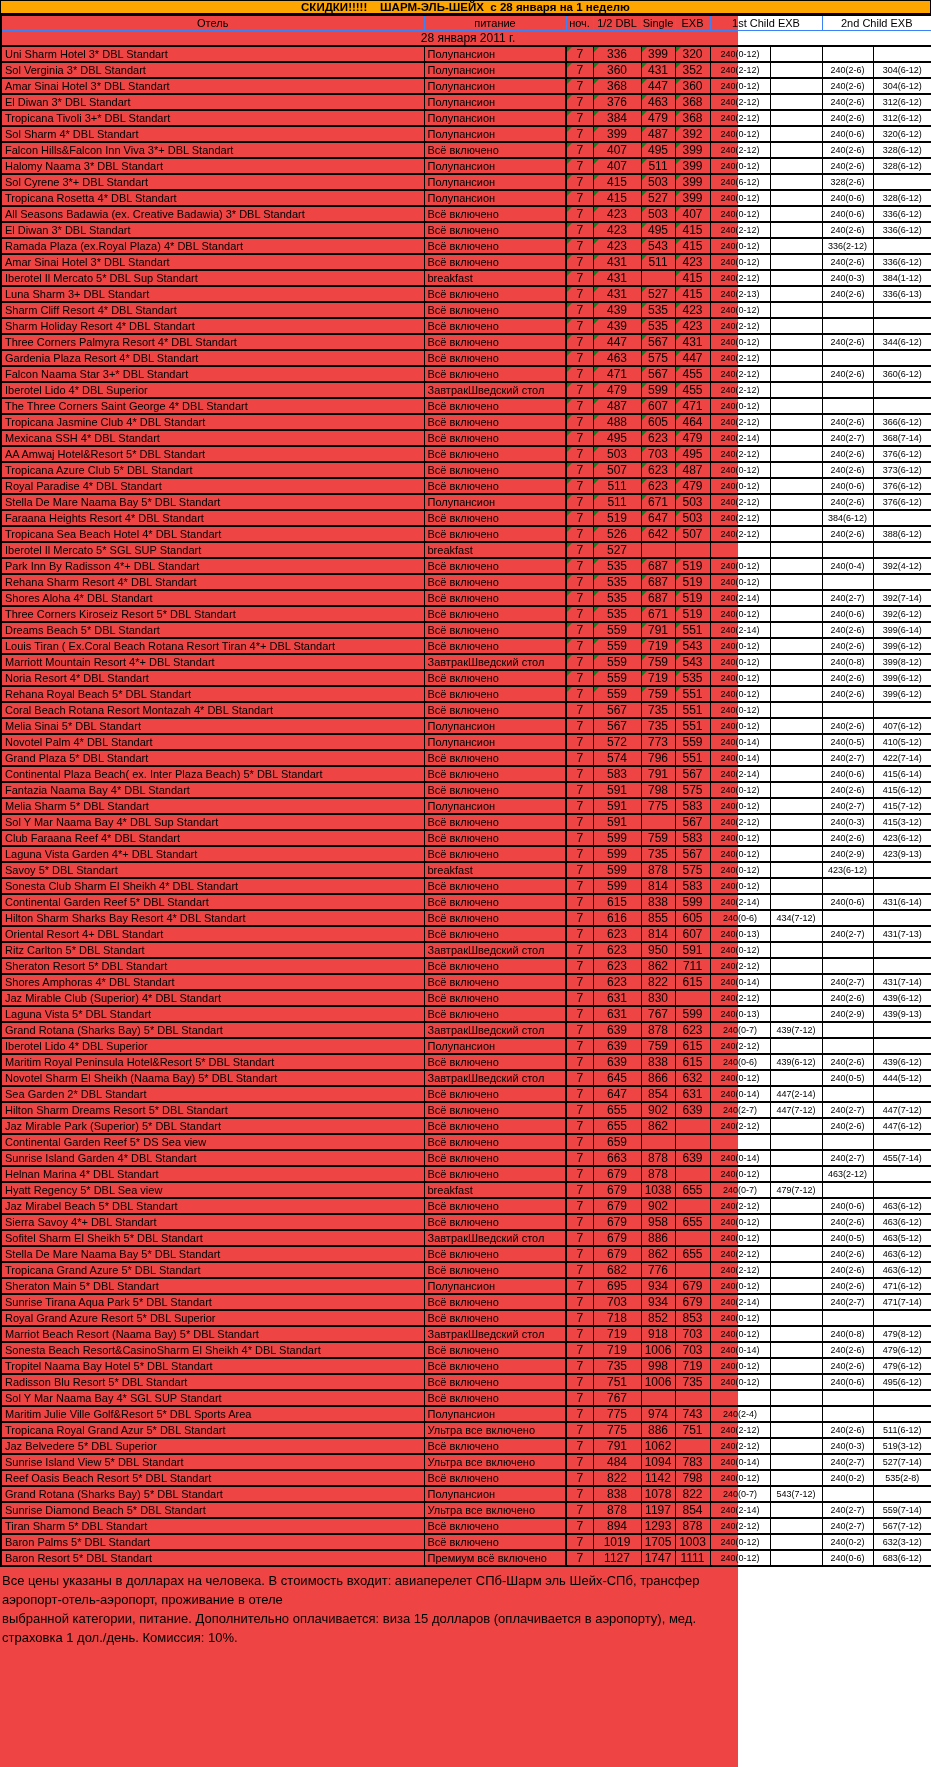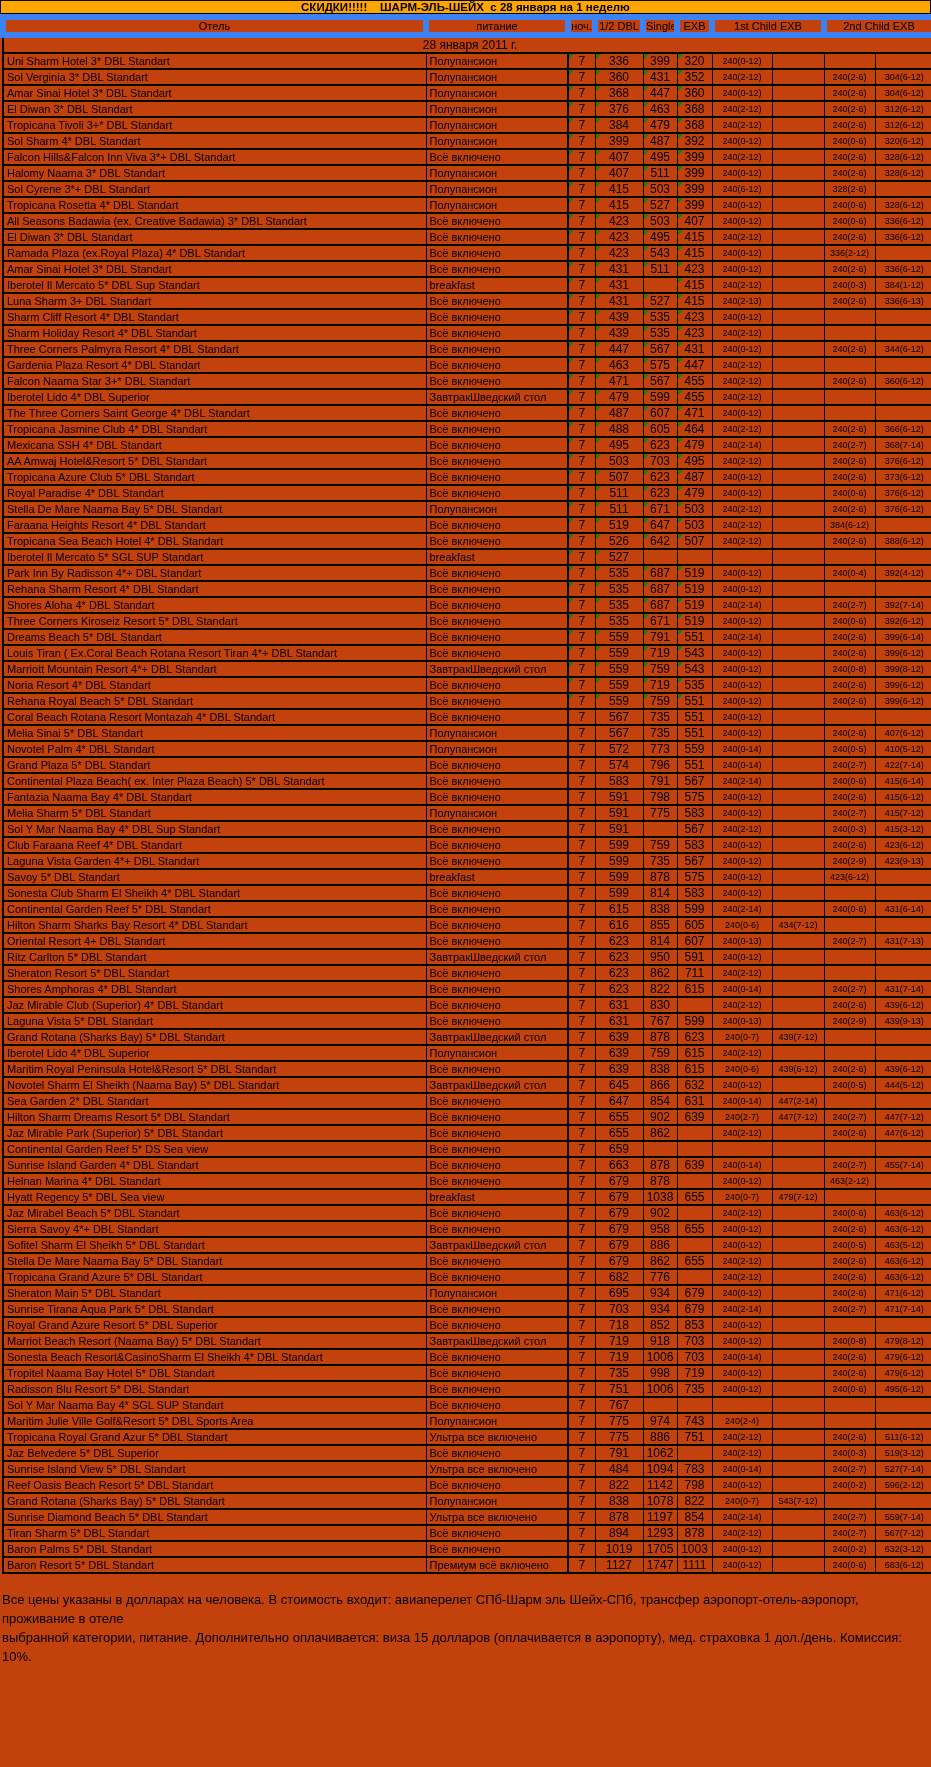--- a/index.html
+++ b/index.html
@@ -1,33 +1,33 @@
 <!DOCTYPE html>
 <html style="--banner-bg: #FFA500; --marker-green: #1E7A1E;"><head>
 <meta charset="utf-8">
 <style>
   * { box-sizing: border-box; }
   html, body { margin: 0; padding: 0; background: #fff; }
   body { font-family: "Liberation Sans", sans-serif; color: #000; }
-  .page { width: 931px; height: 1767px; background: #c2410c; }
+  .page { width: 738px; height: 1767px; background: #ef4444; }
 
   .banner {
     width: 931px; height: 14px;
     background: var(--banner-bg, #FFA500);
     border: 1px solid #000;
     display: flex; align-items: center; justify-content: center;
     font-size: 11.5px; font-weight: 700; white-space: pre;
   }
 
   table.price-table {
     width: 931px; border-collapse: collapse; table-layout: fixed;
     border: 2px solid #000;
   }
   table.price-table th {
-    border: 6px solid #3b82f6; font-weight: 400; font-size: 11px;
+    border: 1px solid #3b82f6; font-weight: 400; font-size: 11px;
     height: 15px; padding: 0; text-align: center;
     overflow: hidden; white-space: nowrap;
   }
   tr.date-row td {
     border: 0; height: 14px; font-size: 12px; text-align: center;
     padding: 0 0 0 3px; white-space: nowrap;
   }
   tr.data-row td {
     border: 1px solid #000; border-top: 2px solid #000;
     height: 15px; padding: 0 1px; font-size: 11px; text-align: center;
@@ -38,21 +38,21 @@
   tr.data-row td.c-num   { font-size: 12px; }
   tr.data-row td.c-nights{ border-left: 2px solid #000; }
   tr.data-row td.c-child { font-size: 9px; }
   td.gc { position: relative; }
   td.gc::before {
     content: ""; position: absolute; left: 0; top: 0; width: 0; height: 0;
     border-top: 5px solid var(--marker-green, #1E7A1E);
     border-right: 5px solid transparent;
   }
 
-  .footer { margin-top: 16px; padding-left: 2px; font-size: 13px; line-height: 19px; }
+  .footer { margin-top: 4px; padding-left: 2px; font-size: 13px; line-height: 19px; }
 </style>
 </head>
 <body>
 
 <div class="page">
 
   <div class="banner">
     <span>СКИДКИ!!!!!    ШАРМ-ЭЛЬ-ШЕЙХ  с 28 января на 1 неделю</span>
   </div>
 
@@ -1157,21 +1157,21 @@
         <tr class="data-row">
           <td class="c-hotel">Reef Oasis Beach Resort 5* DBL Standart</td>
           <td class="c-meal">Всё включено</td>
           <td class="c-num c-nights">7</td>
           <td class="c-num">822</td>
           <td class="c-num">1142</td>
           <td class="c-num">798</td>
           <td class="c-child">240(0-12)</td>
           <td class="c-child"></td>
           <td class="c-child">240(0-2)</td>
-          <td class="c-child">596(2-12)</td>
+          <td class="c-child">535(2-8)</td>
         </tr>
         <tr class="data-row">
           <td class="c-hotel">Grand Rotana (Sharks Bay) 5* DBL Standart</td>
           <td class="c-meal">Полупансион</td>
           <td class="c-num c-nights">7</td>
           <td class="c-num">838</td>
           <td class="c-num">1078</td>
           <td class="c-num">822</td>
           <td class="c-child">240(0-7)</td>
           <td class="c-child">543(7-12)</td>

